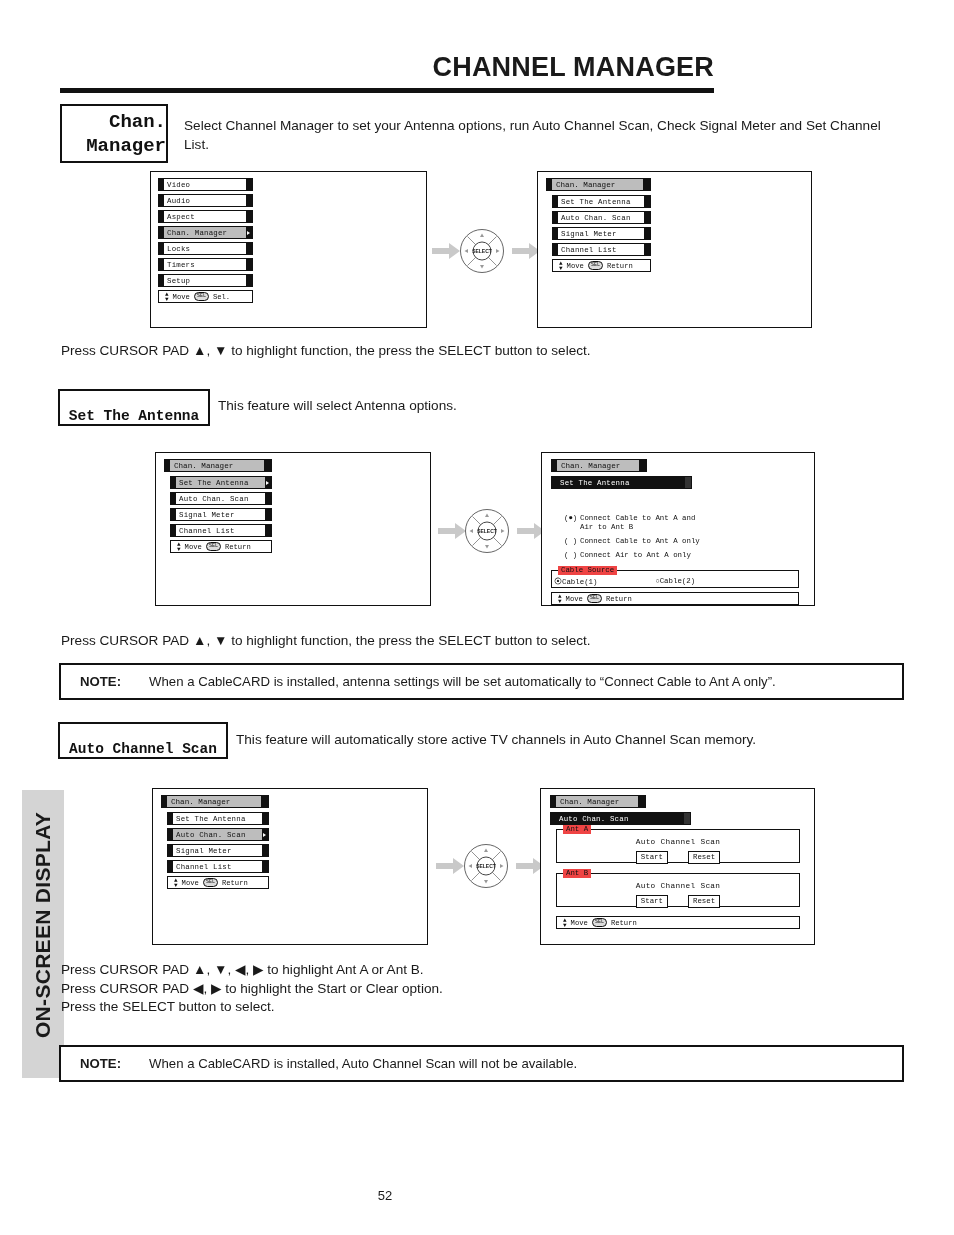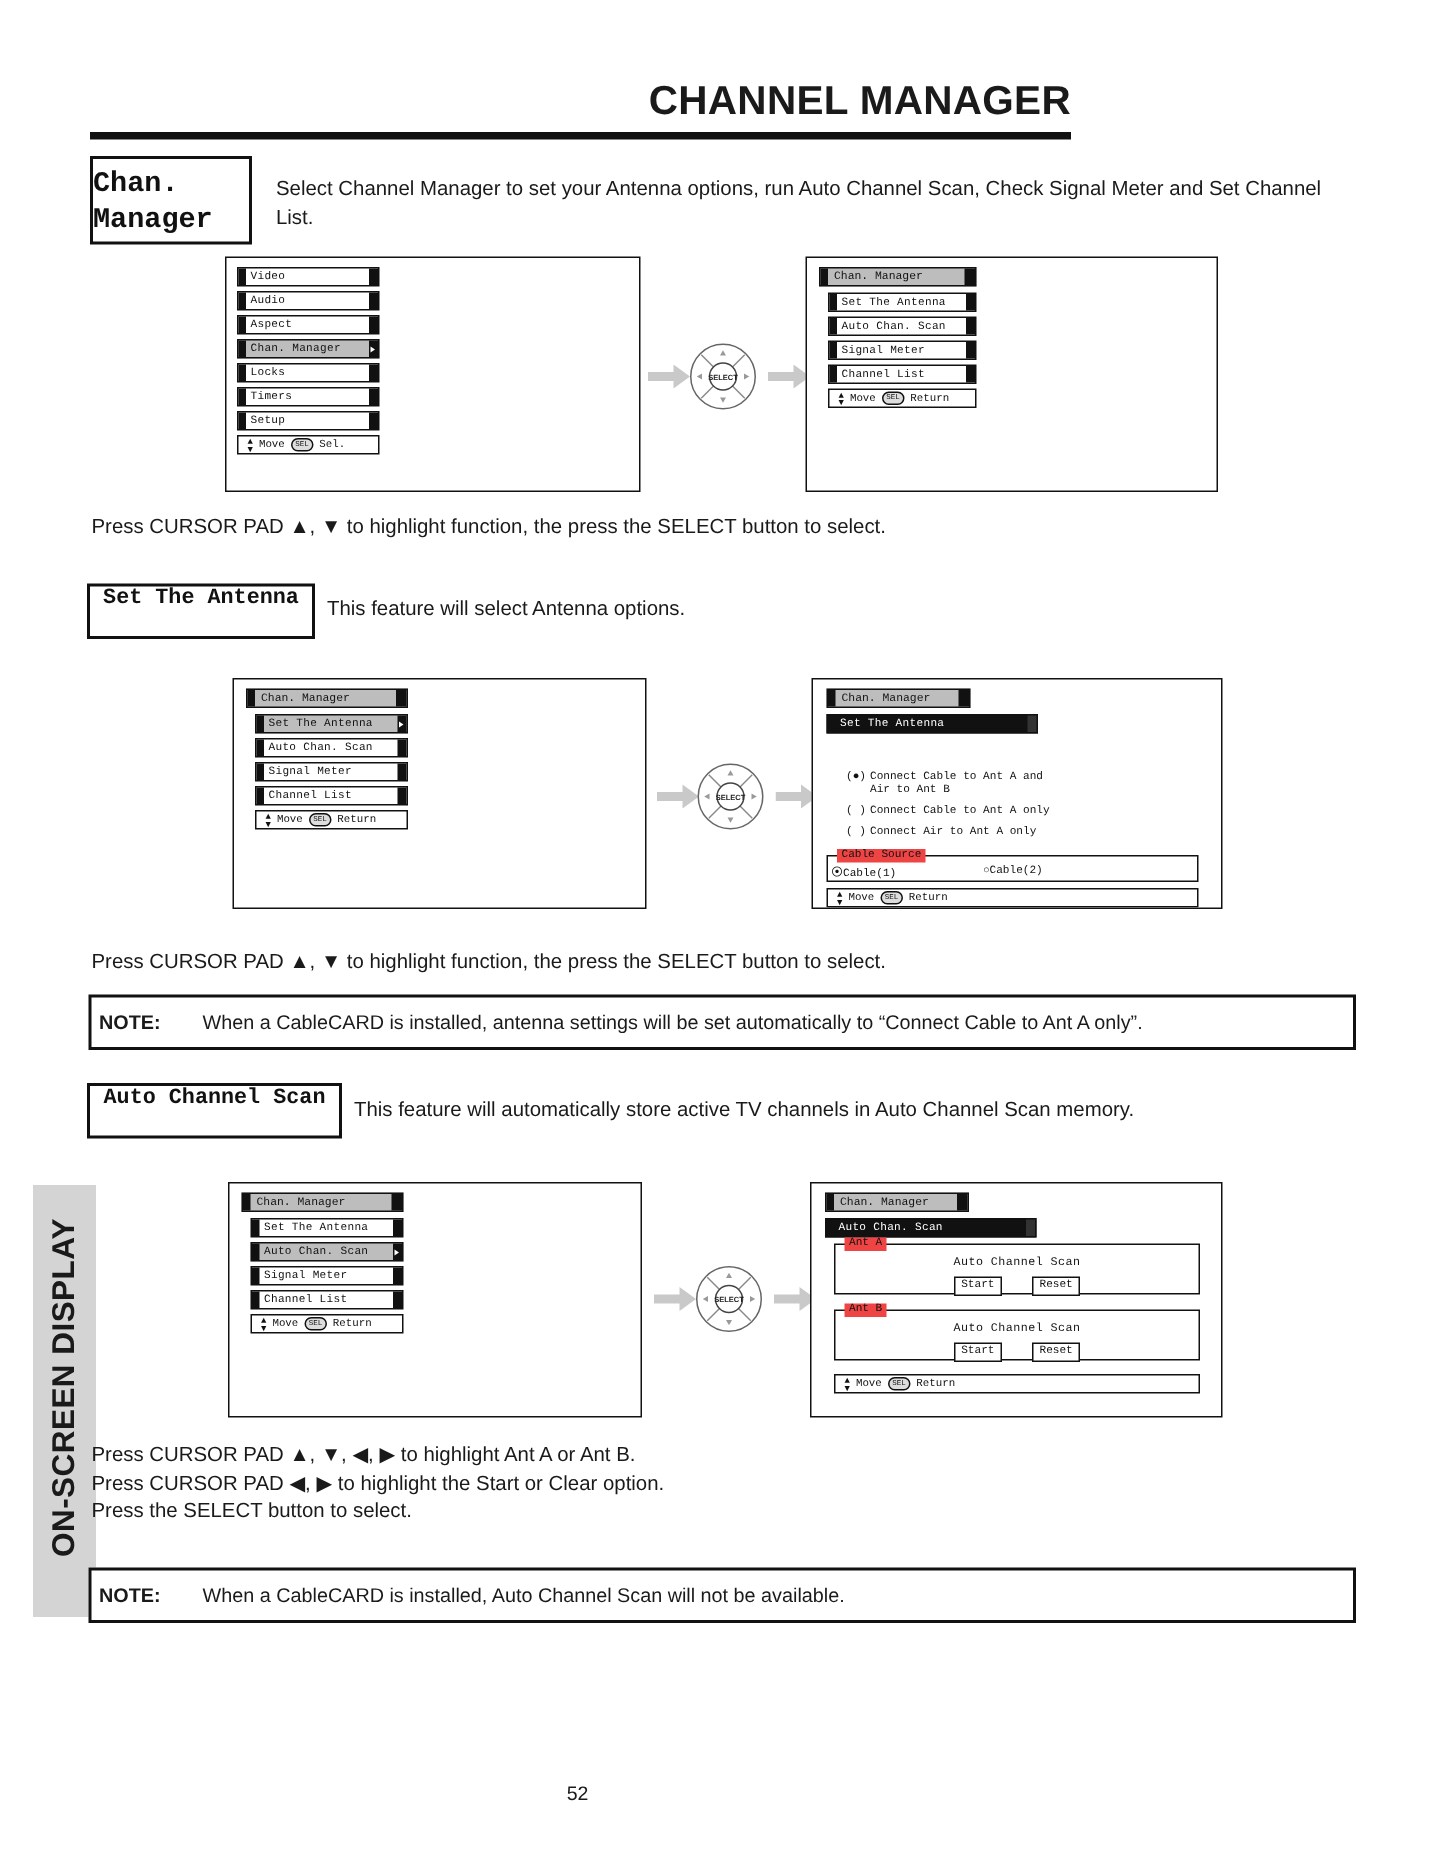--- a/index.html
+++ b/index.html
@@ -30,21 +30,21 @@
     position:absolute; left:-123px; top:123px; width:288px;
     text-align:center;
     transform:rotate(-90deg);
     font-size:21px; font-weight:bold; letter-spacing:.3px;
     color:#1a1a1a; white-space:nowrap;
   }
 
   
   .feature-box{
     position:absolute; border:2px solid #111; background:#fff;
-    display:flex; align-items:flex-start; justify-content:center;
+    display:flex; align-items:flex-end; justify-content:center;
     font-family:"Liberation Mono", monospace;
     font-weight:bold; color:#111; text-align:center;
   }
   #chan-manager-box{ left:60px; top:104px; width:104px; height:55px;
       font-size:19px; line-height:24px; flex-direction:column;}
   #set-antenna-box{ left:58px; top:389px; width:148px; height:33px; font-size:14.5px;}
   #auto-scan-box{ left:58px; top:722px; width:166px; height:33px; font-size:14.5px;}
 
   
   .para{ position:absolute; font-size:13.6px; line-height:19px; color:#1a1a1a;}
@@ -54,21 +54,21 @@
   #instr-1{ left:61px; top:341px; width:800px;}
   #instr-2{ left:61px; top:631px; width:800px;}
   #instr-3{ left:61px; top:961px; width:800px; line-height:18.5px;}
 
   
   .note-box{
     position:absolute; border:2.5px solid #111; background:#fff;
     display:flex; align-items:center;
     font-size:13.2px;
   }
-  .note-box .note-lbl{ font-weight:bold; margin-left:5px; }
+  .note-box .note-lbl{ font-weight:bold; margin-left:19px; }
   .note-box .note-txt{ margin-left:28px; }
   #note-1{ left:59px; top:663px; width:841px; height:33px;}
   #note-2{ left:59px; top:1045px; width:841px; height:33px;}
 
   
   .screen-frame{ position:absolute; border:1.5px solid #111; background:#fff; }
 
   
   .osd{ position:absolute; }
   .osd-row{

